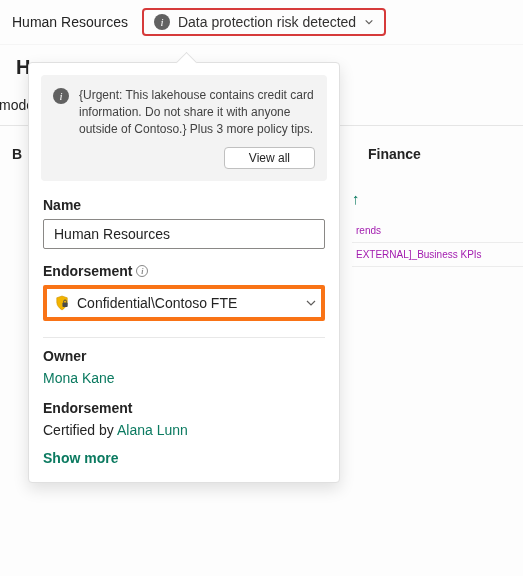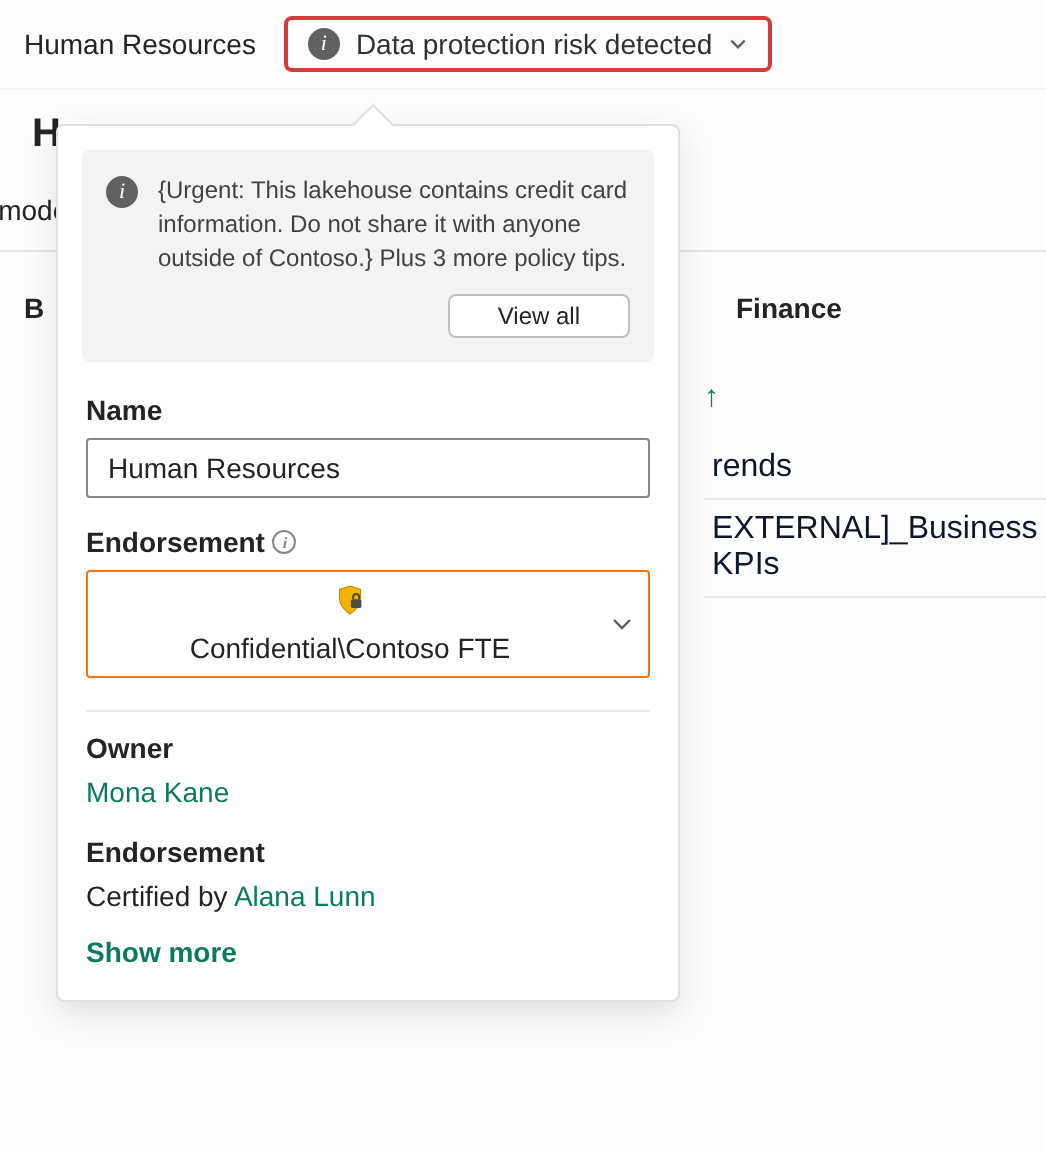--- a/index.html
+++ b/index.html
@@ -107,22 +107,22 @@
     }
     .col-a { width: 16px; }
     .col-b { flex: 1; padding-left: 340px; }
     .row-zone {
       position: absolute;
       top: 190px;
       left: 352px;
       right: 0;
     }
     .bh-row {
-      font-size: 16px;
-      color: #0f172a;
+      font-size: 10px;
+      color: #a21caf;
       padding: 6px 4px;
       border-bottom: 1px solid #ececec;
     }
     .up-arrow {
       color: #0b7a60;
       font-size: 15px;
       display: inline-block;
       margin-bottom: 12px;
     }
     
@@ -225,30 +225,29 @@
     }
     .link-text {
       color: #0b7a60;
       font-size: 14px;
     }
     .select-wrap {
       position: relative;
     }
     .select-box {
       width: 100%;
-      border: 1px solid #f97316;
+      border: 4px solid #f97316;
       border-radius: 2px;
       padding: 6px 26px 6px 8px;
       font-size: 14px;
       background: #fff;
       display: flex;
       align-items: center;
       gap: 8px;
       cursor: pointer;
-      flex-direction: column;
     }
     .select-chev {
       position: absolute;
       right: 8px;
       top: 50%;
       transform: translateY(-50%);
       color: #605e5c;
     }
     .shield {
       width: 14px; height: 16px;

